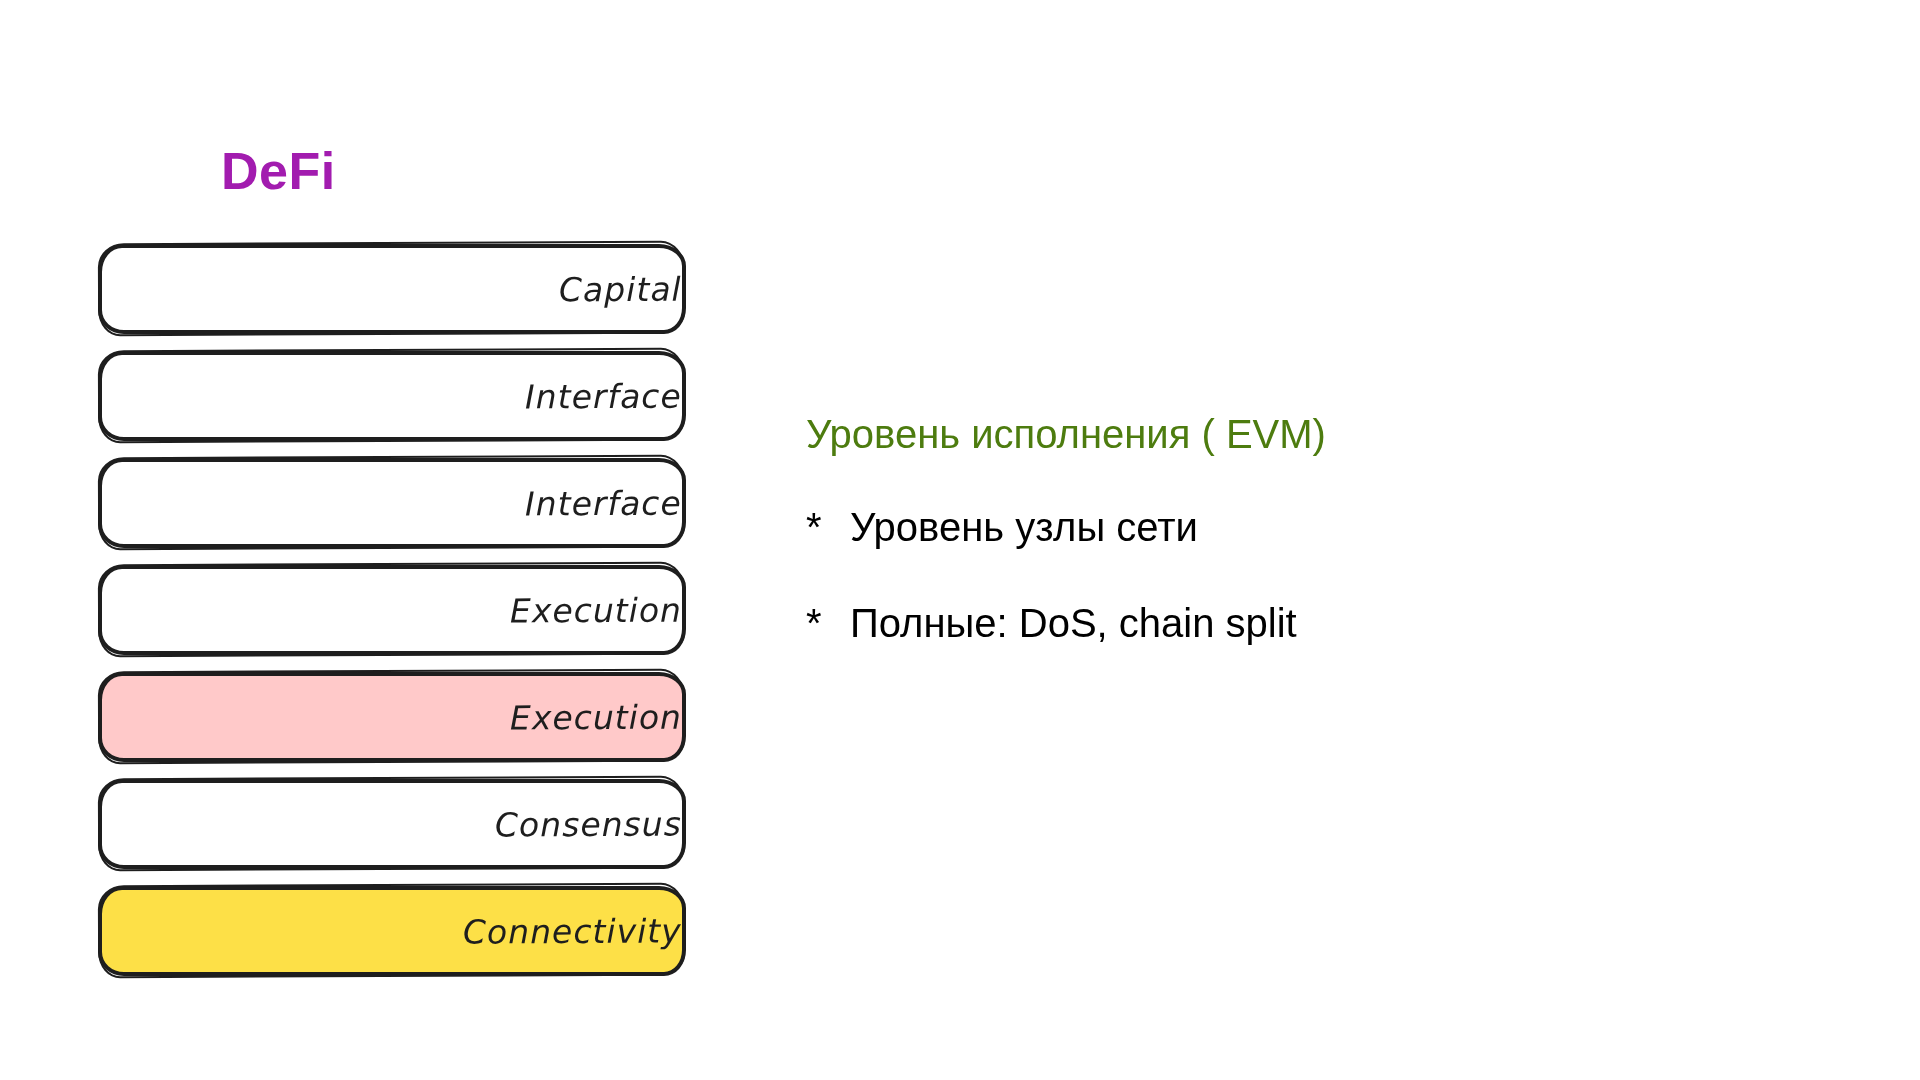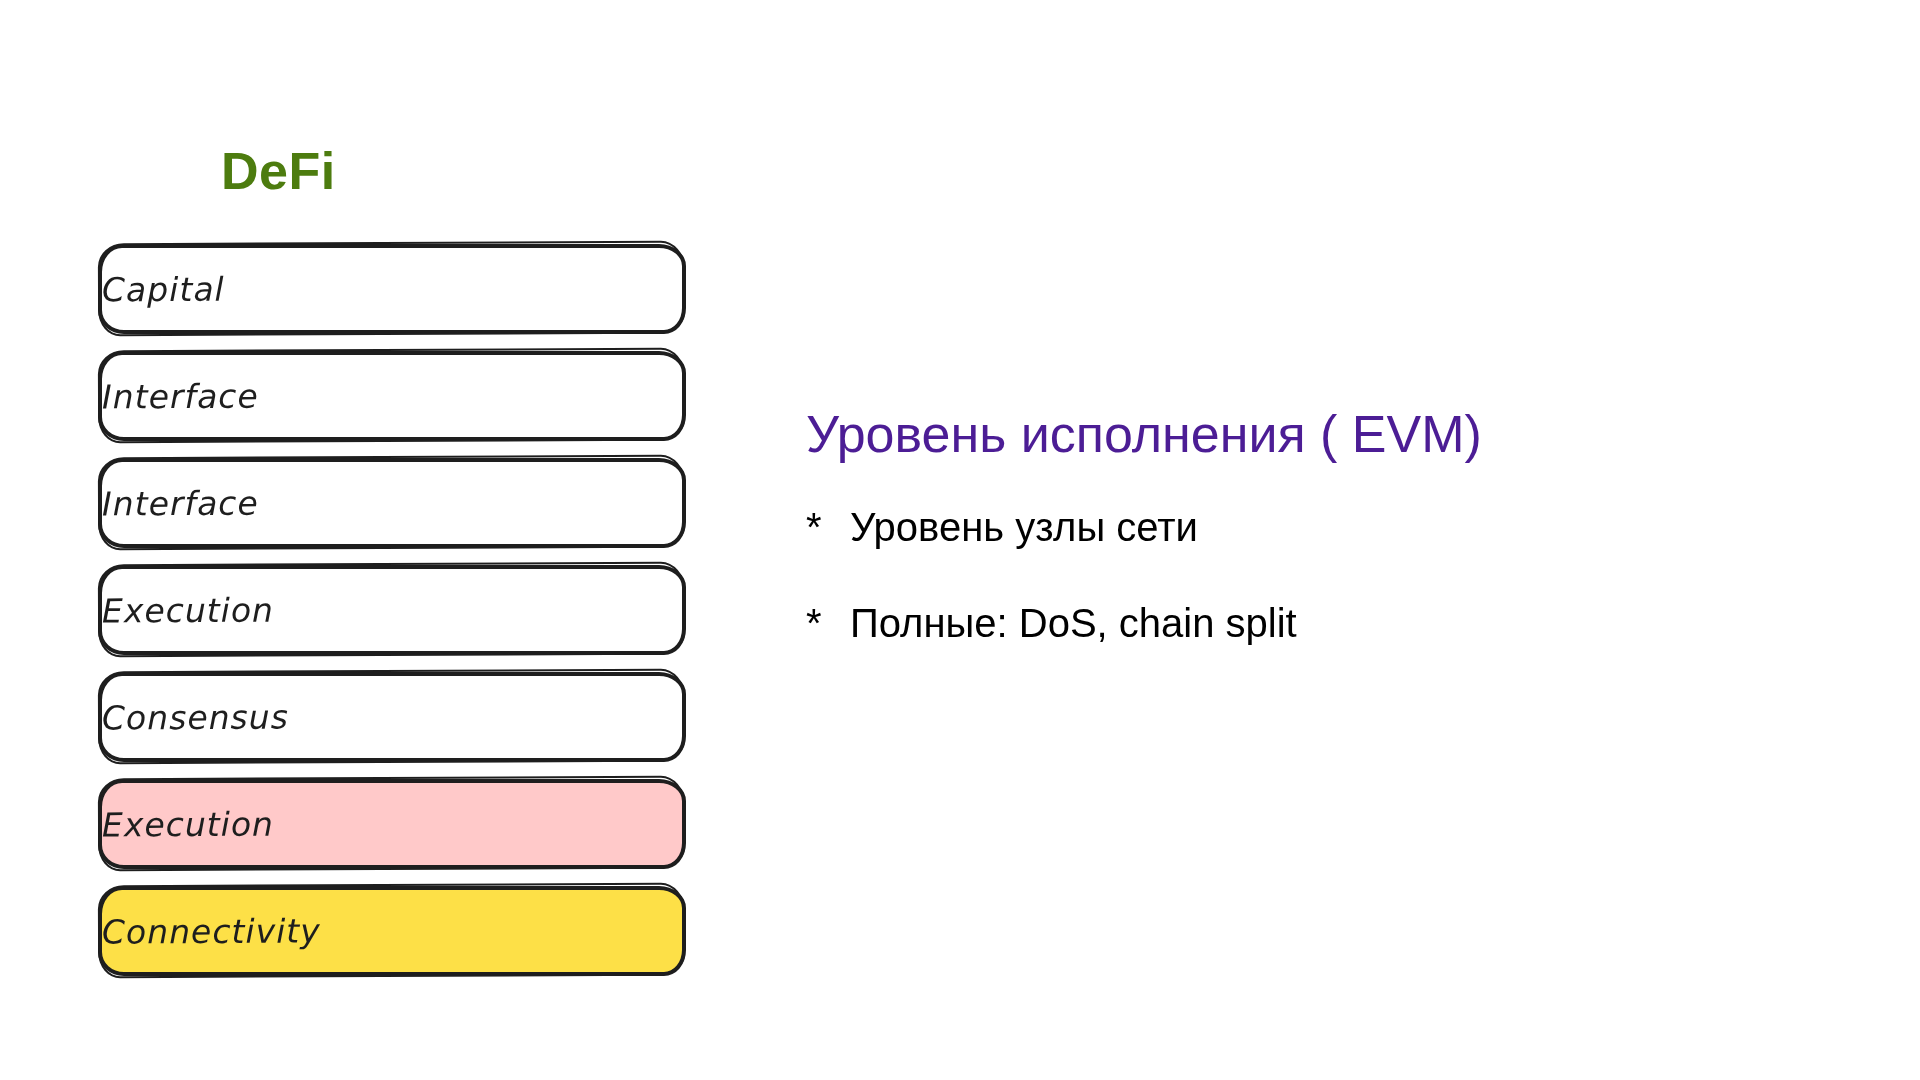--- a/index.html
+++ b/index.html
@@ -18,41 +18,41 @@
   }
   .diagram-title {
     position: absolute;
     left: 221px;
     top: 144px;
     margin: 0;
     font-size: 52px;
     line-height: 1.05;
     font-weight: 700;
     letter-spacing: 0.5px;
-    color: #4d7c0f;
+    color: #a21caf;
   }
   .stack {
     position: absolute;
     left: 98px;
     top: 244px;
     width: 588px;
     display: flex;
     flex-direction: column;
     gap: 17px;
   }
   .layer {
     position: relative;
     box-sizing: border-box;
     height: 90px;
     background: #ffffff;
     border: 4px solid #1e1e1e;
     border-radius: 24px 27px 22px 26px / 28px 22px 26px 24px;
     display: flex;
     align-items: center;
-    justify-content: flex-start;
+    justify-content: flex-end;
   }
   
   .layer::before {
     content: "";
     position: absolute;
     inset: -6px -3px -5px -4px;
     border: 2.5px solid #1e1e1e;
     border-radius: 26px 24px 28px 22px / 24px 28px 22px 26px;
     transform: rotate(-0.25deg);
     pointer-events: none;
@@ -66,24 +66,24 @@
     transform: rotate(-0.3deg);
   }
   .notes {
     position: absolute;
     left: 806px;
     top: 410px;
     width: 760px;
   }
   .notes-heading {
     margin: 0 0 45px 0;
-    font-size: 52px;
+    font-size: 40px;
     line-height: 48px;
     font-weight: 400;
-    color: #4c1d95;
+    color: #4d7c0f;
   }
   .bullet {
     display: flex;
     margin: 0 0 48px 0;
     font-size: 40px;
     line-height: 48px;
     color: #000000;
   }
   .bullet-marker {
     flex: 0 0 auto;
@@ -110,26 +110,26 @@
   </div>
 
   <div class="layer" style="background: rgb(255, 255, 255);">
     <span class="layer-label">Interface</span>
   </div>
 
   <div class="layer" style="background: rgb(255, 255, 255);">
     <span class="layer-label">Execution</span>
   </div>
 
+  <div class="layer" style="background: rgb(255, 201, 201);">
+    <span class="layer-label">Execution</span>
+  </div>
+
   <div class="layer" style="background: rgb(255, 255, 255);">
     <span class="layer-label">Consensus</span>
-  </div>
-
-  <div class="layer" style="background: rgb(255, 201, 201);">
-    <span class="layer-label">Execution</span>
   </div>
 
   <div class="layer" style="background: #fde047;">
     <span class="layer-label">Connectivity</span>
   </div>
 </div>
 
   <div class="notes">
     <p class="notes-heading">Уровень исполнения ( EVM)</p>
     <div id="bullet-list">

